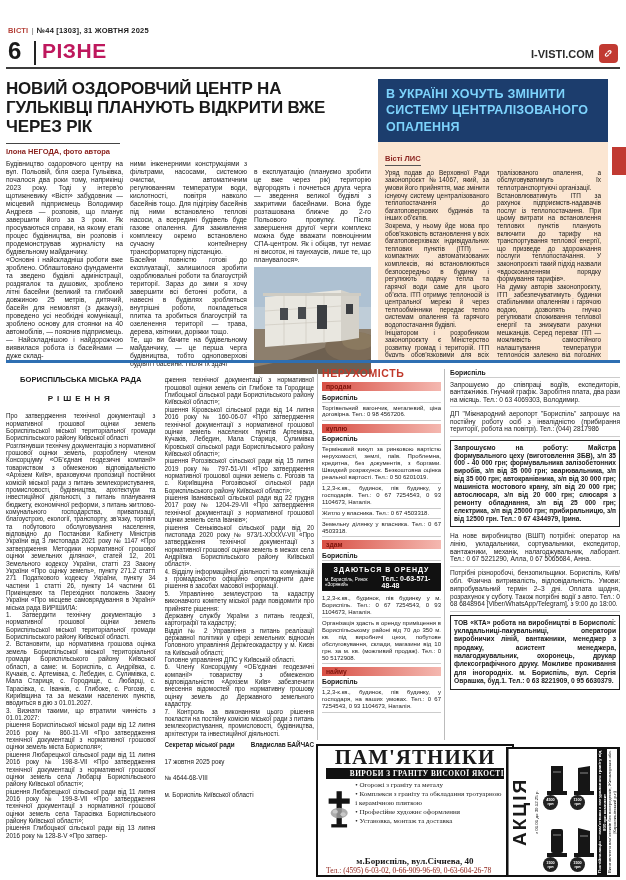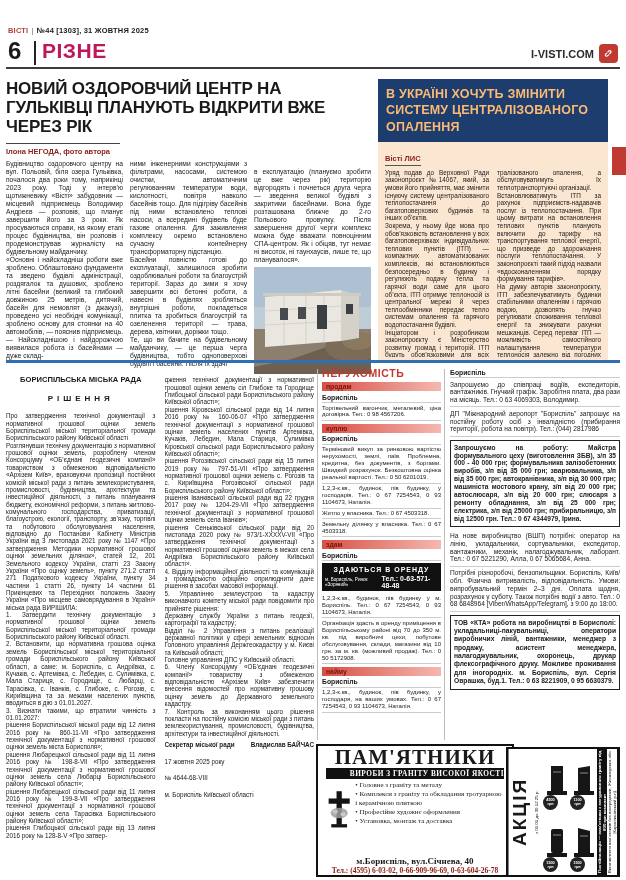--- a/index.html
+++ b/index.html
@@ -23,21 +23,21 @@
   
   #art-left{left:6px;top:79px;width:366px;}
   #art-left .headline{font-size:17px;font-weight:800;line-height:1.13;letter-spacing:-.2px;}
   .byline{font-size:7.5px;font-weight:bold;color:#8b2420;}
   #art-left .byline{margin-top:6px;border-top:1.5px solid #444;padding-top:3px;width:114px;}
   #art-left .cols{display:flex;gap:7px;margin-top:4px;height:214px;overflow:hidden;}
   #art-left .col{width:117px;font-size:6.7px;line-height:1.2;text-align:justify;white-space:pre-line;overflow:hidden;}
   #photo{width:117px;height:120px;margin-top:3px;display:block;}
   
   #art-right{left:378px;top:79px;width:230px;}
-  #art-right .hd{background:#1c3d6d;color:#fdba74;font-size:12.5px;font-weight:800;line-height:1.3;padding:7px 8px;letter-spacing:.2px;}
+  #art-right .hd{background:#1c3d6d;color:#7dd3fc;font-size:12.5px;font-weight:800;line-height:1.3;padding:7px 8px;letter-spacing:.2px;}
   #art-right .bd{background:#fbe6d2;padding:5px 7px 4px 7px;height:218px;box-sizing:border-box;overflow:hidden;}
   #art-right .byline{display:inline-block;border-bottom:1px solid #555;padding-bottom:2px;margin-bottom:3px;}
   #art-right .cols{display:flex;gap:8px;height:188px;overflow:hidden;}
   #art-right .col{width:104px;font-size:6.4px;line-height:1.19;text-align:justify;white-space:pre-line;overflow:hidden;}
   #red-marker{left:612px;top:147px;width:14px;height:28px;background:#c13a32;}
   #blue-rule{left:6px;top:360px;width:614px;height:3px;background:#2f6fb2;}
   
   #council{left:6px;top:369px;width:308px;height:503px;overflow:hidden;display:flex;gap:9px;}
   #council .ccol{width:150px;font-size:6.3px;line-height:1.17;text-align:justify;white-space:pre-line;overflow:hidden;}
   #council .org{font-size:7.6px;font-weight:bold;text-align:center;white-space:normal;margin-bottom:1px;}
@@ -67,21 +67,21 @@
   #jobs .boxed2{border:1.5px solid #222;padding:3px;font-size:6.7px;line-height:1.25;font-weight:bold;text-align:justify;margin:3px 0;}
   
   #monuments{left:316px;top:744px;width:198px;height:133px;border:2px solid #111;box-sizing:border-box;
     font-family:"Liberation Serif",serif;padding:1px 8px;overflow:hidden;}
   #monuments .t{font-size:21px;font-weight:900;text-align:center;letter-spacing:1px;line-height:1;}
   #monuments .s{background:#111;color:#fff;font-size:7.3px;font-weight:bold;text-align:right;padding:1px 0;letter-spacing:.5px;}
   #monuments .row{display:flex;gap:3px;margin-top:2px;}
   #monuments ul{margin:0;padding:0;list-style:none;font-size:7px;line-height:1.3;}
   #monuments li::before{content:"• ";}
   #monuments .addr{font-size:9px;font-weight:bold;text-align:center;margin-top:19px;}
-  #monuments .ph{font-size:7.5px;font-weight:bold;text-align:center;color:#8b1a10;}
+  #monuments .ph{font-size:7.5px;font-weight:normal;text-align:left;color:#8b1a10;}
   
   #promo{left:506px;top:747px;width:114px;height:130px;border:2px solid #111;box-sizing:border-box;display:flex;overflow:hidden;background:#fff;}
   .vtext{writing-mode:vertical-rl;transform:rotate(180deg);text-align:center;}
   #promo .word{width:26px;font-size:19px;font-weight:900;letter-spacing:2px;border-right:1px solid #111;}
   #promo .dates{width:9px;font-size:4.4px;color:#111;}
   #promo .grid{flex:1;display:grid;grid-template-columns:1fr 1fr;grid-template-rows:1fr 1fr;gap:1px;padding:1px;}
   #promo .cell{position:relative;display:flex;align-items:center;justify-content:center;}
   #promo .badge{position:absolute;left:0;bottom:2px;width:15px;height:15px;border-radius:50%;background:#222;color:#fff;
     font-size:3.8px;line-height:1.05;display:flex;align-items:center;justify-content:center;text-align:center;font-weight:bold;}
   #promo .noteD{width:10px;background:#111;color:#fff;font-size:4.4px;font-weight:bold;}
@@ -249,21 +249,21 @@
   <div class="row">
     <svg width="38" height="56" viewBox="0 0 40 58">
       <rect x="16" y="2" width="8" height="51" fill="#141414"></rect>
       <rect x="4" y="13" width="32" height="8" fill="#141414"></rect>
       <rect x="8" y="52" width="24" height="5" fill="#141414"></rect>
       <ellipse cx="20" cy="35" rx="13" ry="8" fill="#9d9d9d" opacity="0.85"></ellipse>
       <ellipse cx="14" cy="33" rx="4" ry="3" fill="#c9c9c9"></ellipse>
       <ellipse cx="26" cy="37" rx="4" ry="3" fill="#c9c9c9"></ellipse>
     </svg>
     <ul>
-      <li>Головне з граніту та металу</li>
+      <li>Огорожі з граніту та металу</li>
       <li>Комплекси з граніту та обкладання тротуарною і керамічною плиткою</li>
       <li>Професійне художнє оформлення</li>
       <li>Установка, монтаж та доставка</li>
     </ul>
   </div>
   <div class="addr">м.Бориспіль, вул.Січнева, 40</div>
   <div class="ph">Тел.: (4595) 6-03-02, 0-66-909-96-69, 0-63-604-26-78</div>
 </div>
 
 <div class="abs" id="promo">

